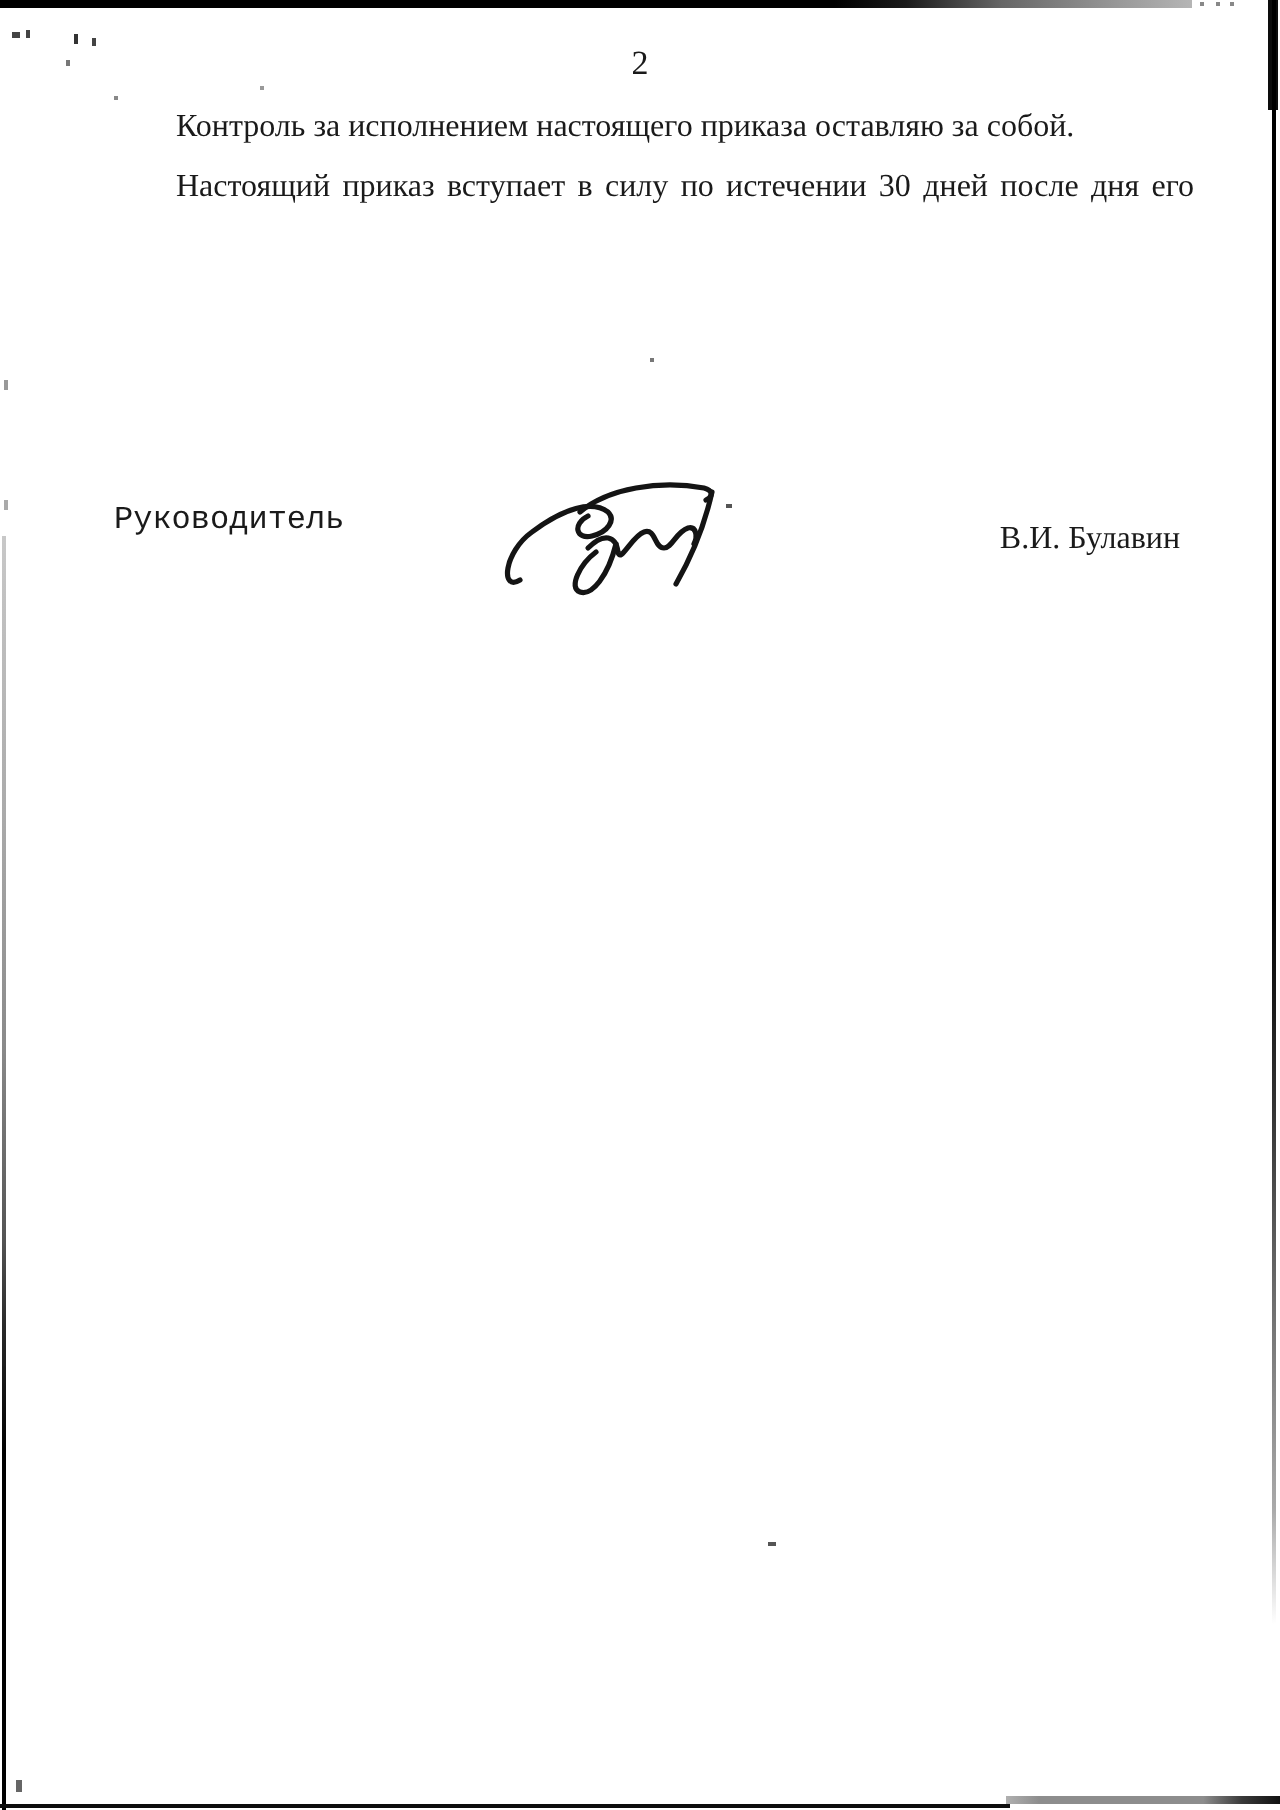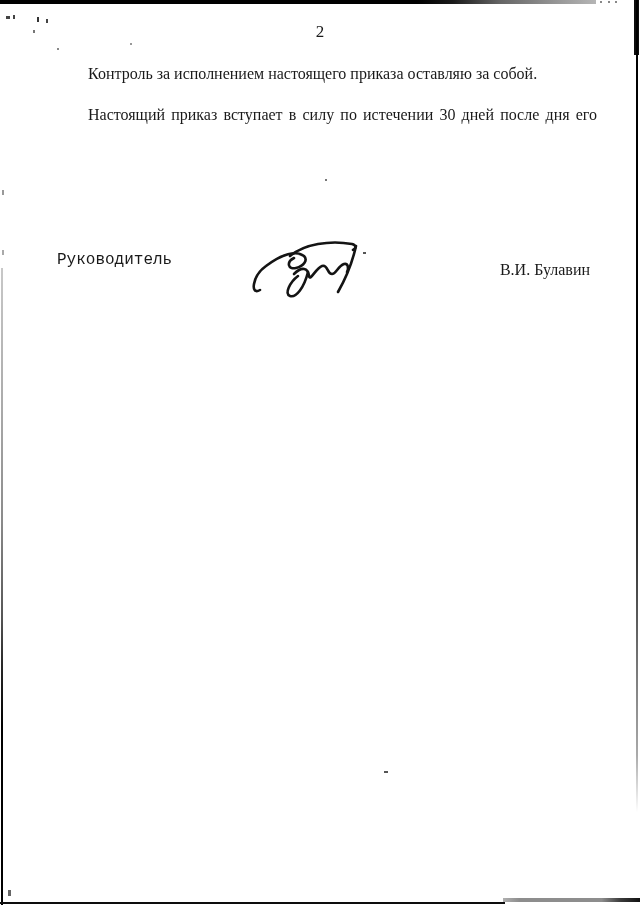--- a/index.html
+++ b/index.html
@@ -30,22 +30,22 @@
     font-size: 16px;
     line-height: 22px;
   }
   .line { white-space: nowrap; }
   .just {
     white-space: normal;
     text-align: justify;
     text-align-last: justify;
   }
   .indent { padding-left: 31px; }
-  .para-p2 { margin-top: 10px; }
-  .para-p3 { margin-top: 19px; }
+  .para-p2 { }
+  .para-p3 { margin-top: 8px; }
 
   .signature-row {
     position: absolute;
     left: 57px; top: 248px;
     width: 533px;
     font-size: 16px;
     line-height: 20px;
   }
   .sig-title { position: absolute; left: 0; top: 2px; font-family: Liberation Mono, monospace; }
   .sig-name  { position: absolute; right: 0; top: 12px; }

